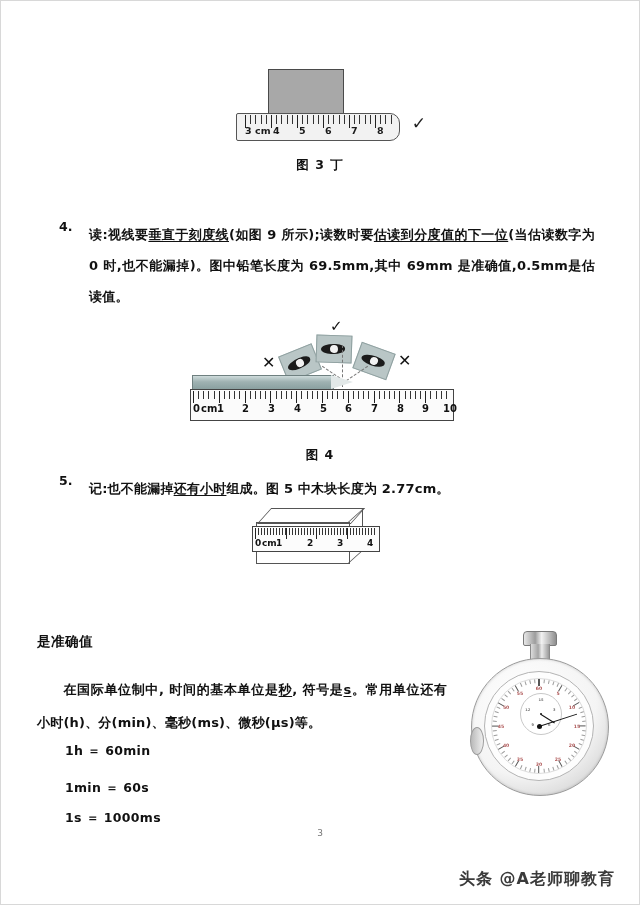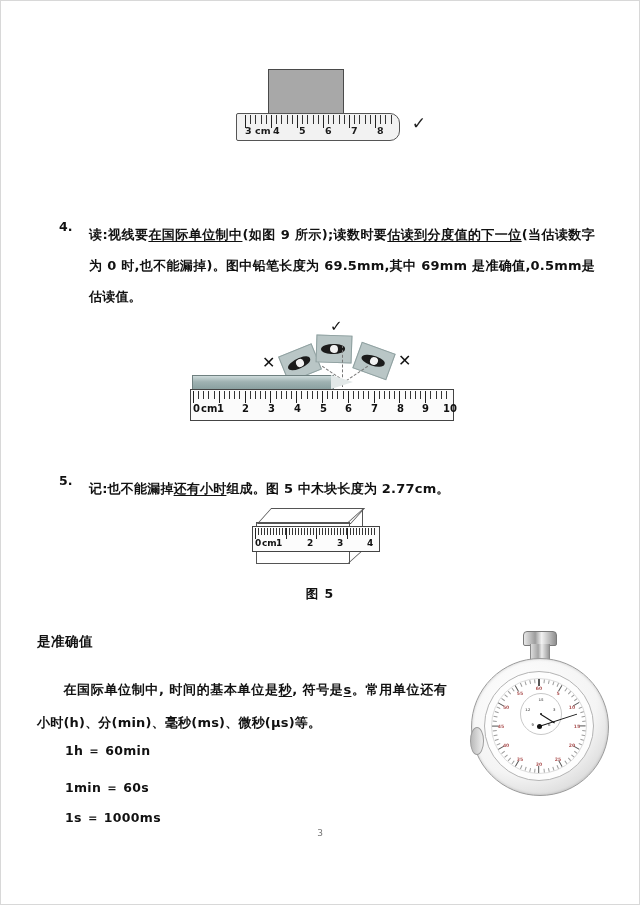--- a/index.html
+++ b/index.html
@@ -499,26 +499,27 @@
           <span style="left:10px">cm</span>
           <span style="left:28px">4</span>
           <span style="left:54px">5</span>
           <span style="left:80px">6</span>
           <span style="left:106px">7</span>
           <span style="left:132px">8</span>
         </div>
       </div>
       <div class="fig3-check">✓</div>
     </div>
+    <div class="fig-cap" style="margin-top:6px">图 3 丁</div>
   </div>
 
   <div class="item" style="top:218px">
     <div class="item-num">4.</div>
     <div class="item-body cn">
-      <span>读:视线要</span><span class="u">在国际单位制中</span><span>(如图 9 所示);读数时要</span><span class="u">估读到分度值的下一位</span><span>(当估读</span><span>数字为 0 时,也不能漏掉)。图中铅笔长度为 69.5mm,其中 69mm 是准确值,0.5mm</span><span>是估读值。</span>
+      <span>读:视线要</span><span class="u">垂直于刻度线</span><span>(如图 9 所示);读数时要</span><span class="u">估读到分度值的下一位</span><span>(当估读</span><span>数字为 0 时,也不能漏掉)。图中铅笔长度为 69.5mm,其中 69mm 是准确值,0.5mm</span><span>是估读值。</span>
     </div>
   </div>
 
   <div class="fig4-wrap">
     <div class="fig4">
       <div class="mark mark-v">✓</div>
       <div class="mark mark-x1">✕</div>
       <div class="mark mark-x2">✕</div>
       <div class="eye eye-l"></div>
       <div class="eye eye-c"></div>
@@ -540,20 +541,21 @@
           <span style="left:101px">4</span>
           <span style="left:127px">5</span>
           <span style="left:152px">6</span>
           <span style="left:178px">7</span>
           <span style="left:204px">8</span>
           <span style="left:229px">9</span>
           <span style="left:250px">10</span>
         </div>
       </div>
     </div>
+    <div class="fig-cap" style="margin-top:4px">图 4</div>
   </div>
 
   <div class="item" style="top:472px">
     <div class="item-num">5.</div>
     <div class="item-body cn">
       <span>记:也不能漏掉</span><span class="u">还有小时</span><span>组成。图 5 中木块长度为 2.77cm。</span>
     </div>
   </div>
 
   <div class="fig5-wrap">
@@ -567,21 +569,20 @@
         <div class="fig5-nums">
           <span style="left:0px">0</span>
           <span style="left:7px">cm</span>
           <span style="left:21px">1</span>
           <span style="left:52px">2</span>
           <span style="left:82px">3</span>
           <span style="left:112px">4</span>
         </div>
       </div>
     </div>
-    <div class="fig-cap" style="margin-top:8px">图 5</div>
   </div>
 
   <div class="sec-title cn">是准确值</div>
 
   <div class="sec-para cn">
     <span class="indent"></span><span>在国际单位制中, 时间的基本单位是</span><span class="u">秒</span><span>, 符号是</span><span class="u">s</span><span>。常用单位</span><span>还有小时(h)、分(min)、毫秒(ms)、微秒(μs)等。</span>
   </div>
 
   <div class="eq eq-1">1h ＝ 60min</div>
   <div class="eq eq-2">1min ＝ 60s</div>
@@ -682,14 +683,15 @@
             <div class="sw-pin-sub"></div>
           </div>
           <div class="sw-hand-main"></div>
           <div class="sw-pin"></div>
         </div>
       </div>
     </div>
   </div>
 
   <div class="page-num">3</div>
+  <div class="watermark">头条 @A老师聊教育</div>
 
 </div>
 
 </body></html>

